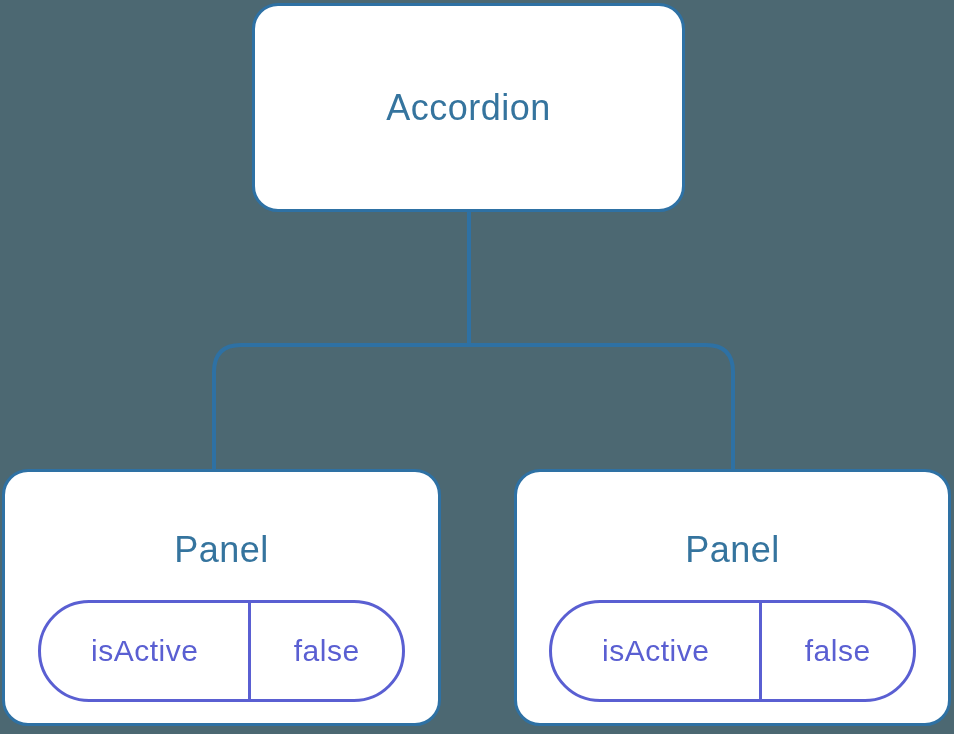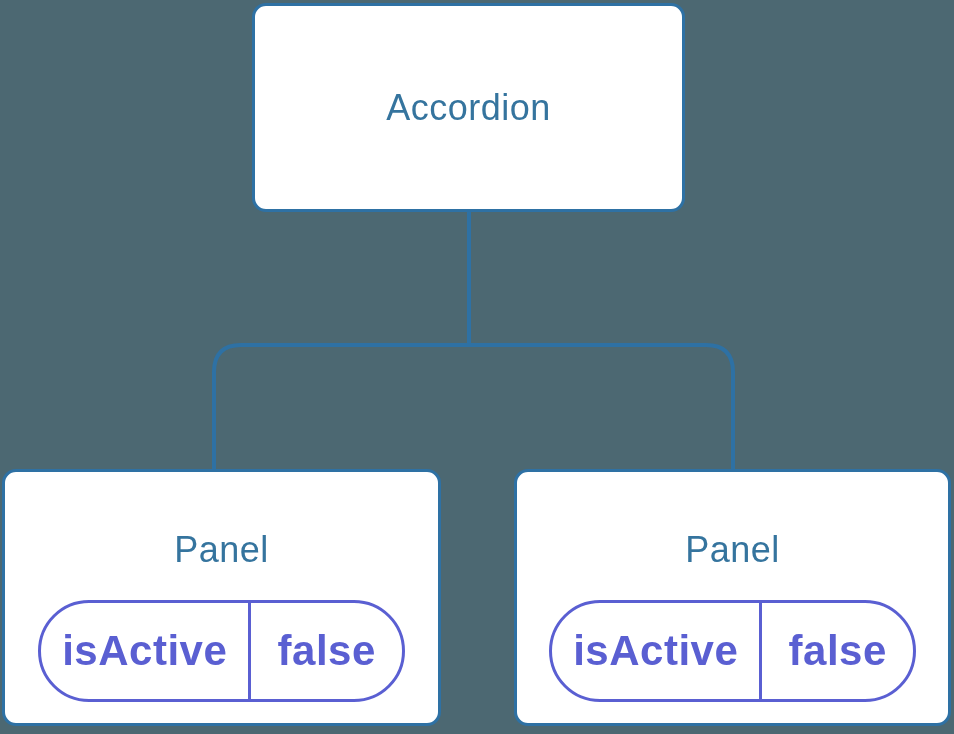--- a/index.html
+++ b/index.html
@@ -22,21 +22,21 @@
   }
   .connectors {
     position: absolute;
     left: 0; top: 0;
     width: 954px; height: 734px;
   }
   .node {
     position: absolute;
     background: var(--node-fill);
     border: 3.5px solid var(--node-border);
-    border-radius: 14px;
+    border-radius: 26px;
   }
   .node-root {
     left: 252px; top: 3px;
     width: 433px; height: 209px;
     display: flex;
     align-items: center;
     justify-content: center;
   }
   .node-title {
     color: var(--title-color);
@@ -65,22 +65,22 @@
     border-radius: 51px;
     display: flex;
     align-items: stretch;
     overflow: hidden;
   }
   .prop-cell {
     display: flex;
     align-items: center;
     justify-content: center;
     color: var(--prop-color);
-    font-size: 42px;
-    font-weight: 700;
+    font-size: 30px;
+    font-weight: 400;
     letter-spacing: 0.5px;
   }
   .prop-name {
     flex: 0 0 58.3%;
     border-right: 3px solid var(--prop-color);
   }
   .prop-value { flex: 1 1 auto; }
 </style>
 </head>
 <body>

